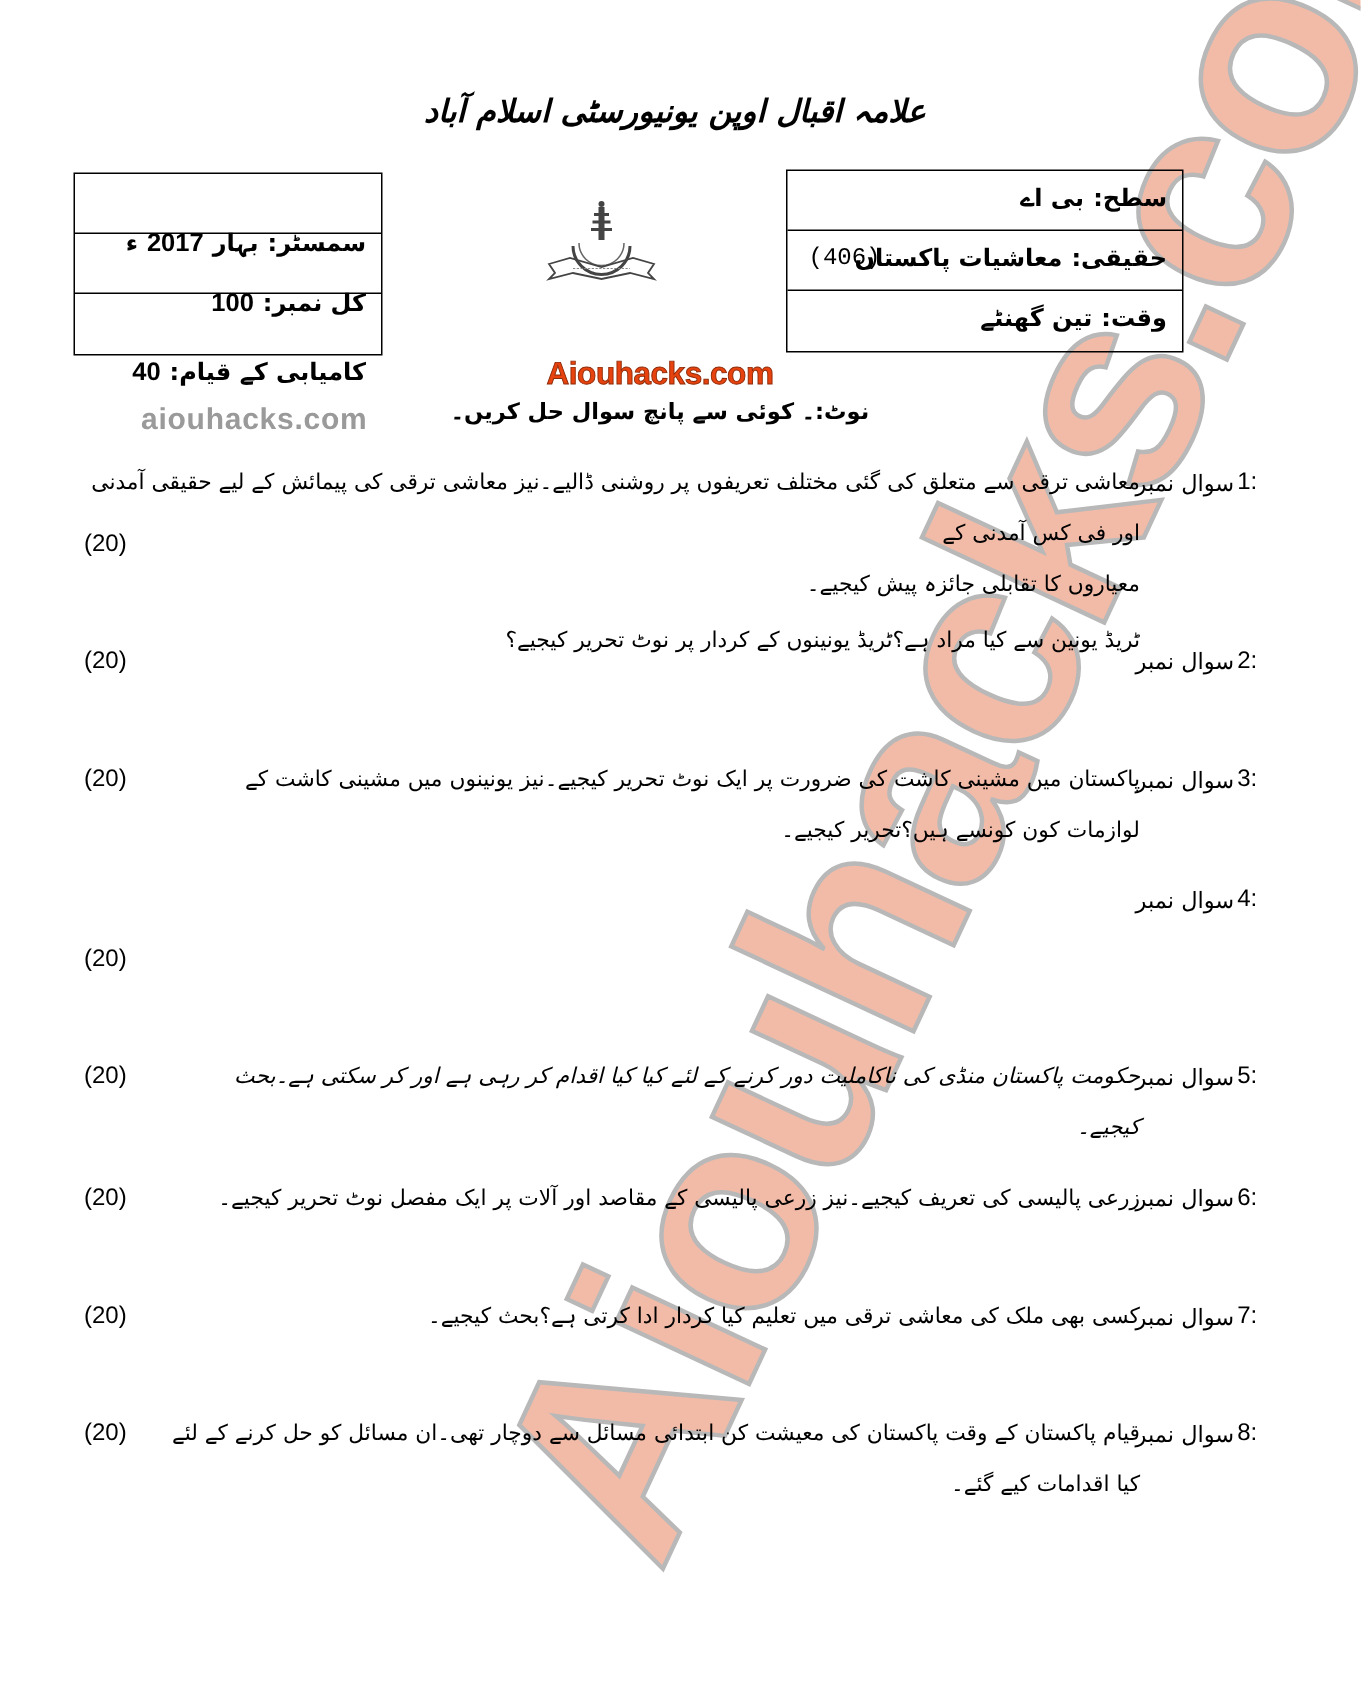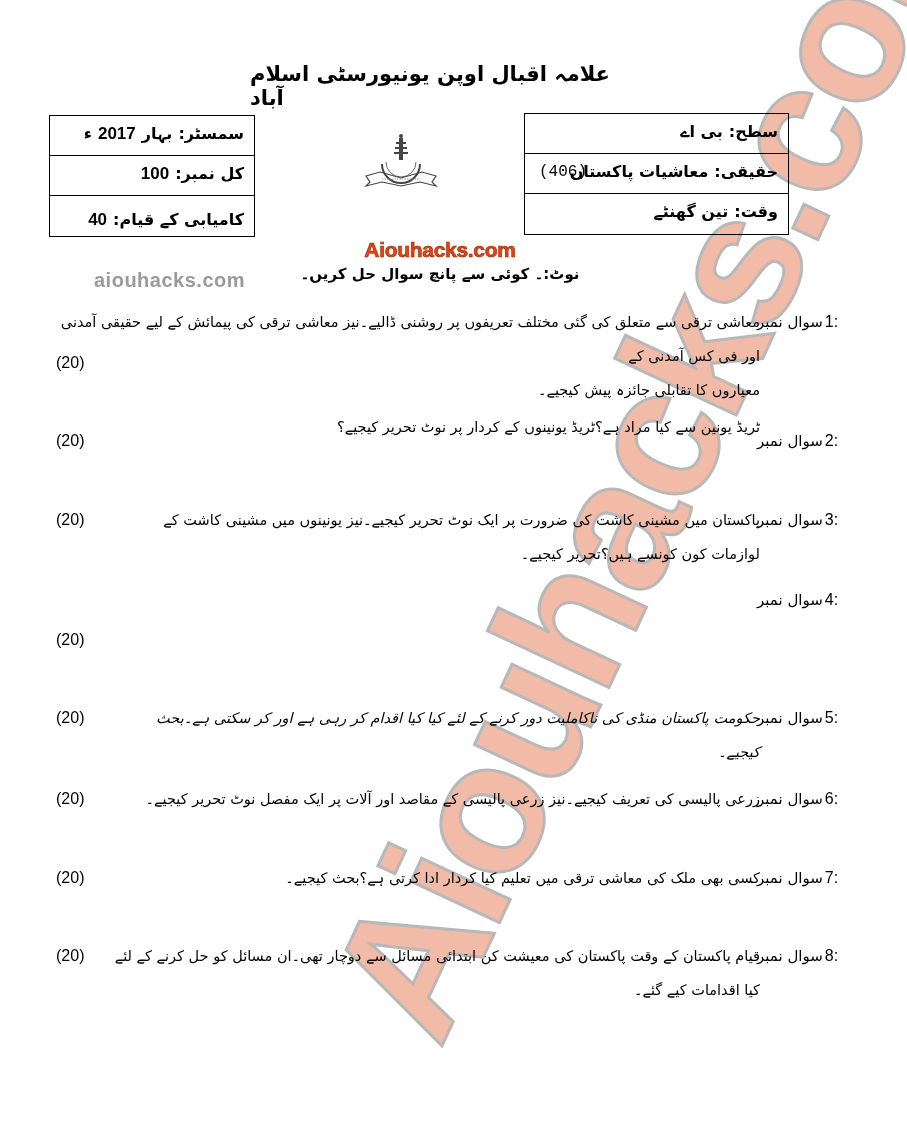--- a/index.html
+++ b/index.html
@@ -3,37 +3,37 @@
   <meta charset="utf-8">
   <style>
     html, body { margin: 0; padding: 0; background: #ffffff; }
     body {
       width: 907px; height: 1133px; position: relative; overflow: hidden;
       font-family: "DejaVu Sans", sans-serif; color: #000;
     }
     .abs { position: absolute; }
     .urdu { direction: rtl; unicode-bidi: isolate; font-family: "DejaVu Sans", sans-serif; }
     .uni-title {
-      left: 250px; top: 62px; width: 400px; text-align: left;
-      font-size: 21px; font-weight: bold;
+      left: 250px; top: 62px; width: 400px; text-align: center;
+      font-size: 21px; font-weight: bold; font-style: italic;
     }
     .box {
       border: 1.5px solid #000; box-sizing: border-box; background: transparent;
     }
     .box-row {
       position: relative; border-bottom: 1.5px solid #000; box-sizing: border-box;
       font-size: 16px; font-weight: bold;
     }
     .box-row:last-child { border-bottom: none; }
     .left-box { left: 49px; top: 115px; width: 206px; height: 122px; }
     .left-box .box-row { height: 40px; padding: 8px 10px 0 10px; text-align: right; }
     .right-box { left: 524px; top: 113px; width: 265px; height: 122px; }
     .right-box .box-row { height: 40px; padding: 8px 10px 0 10px; }
     .kv { display: flex; flex-direction: row-reverse; gap: 6px; align-items: baseline; justify-content: flex-start; }
-    .kv .num { font-family: "Liberation Sans", sans-serif; font-weight: bold; font-size: 17px; direction: ltr; }
+    .kv .num { font-family: "Liberation Sans", sans-serif; font-weight: bold; font-size: 17px; direction: ltr; margin-top: 28px; }
     .paper-code { position: absolute; left: 14px; top: 9px; font-family: "Liberation Mono", monospace; font-weight: normal; font-size: 16px; }
     .wm-small {
       position: absolute; left: 44px; top: 73px; font-family: "Liberation Sans", sans-serif;
       font-size: 20px; color: #9a9a9a; letter-spacing: 0.5px; pointer-events: none;
     }
     .logo { left: 362px; top: 132px; width: 78px; height: 58px; }
     .brand {
       left: 345px; top: 238px; width: 190px; text-align: center;
       font-family: "Liberation Sans", sans-serif; font-weight: bold; font-size: 21px;
       color: #e8420f; -webkit-text-stroke: 0.6px #8a2a08; letter-spacing: -0.3px;

